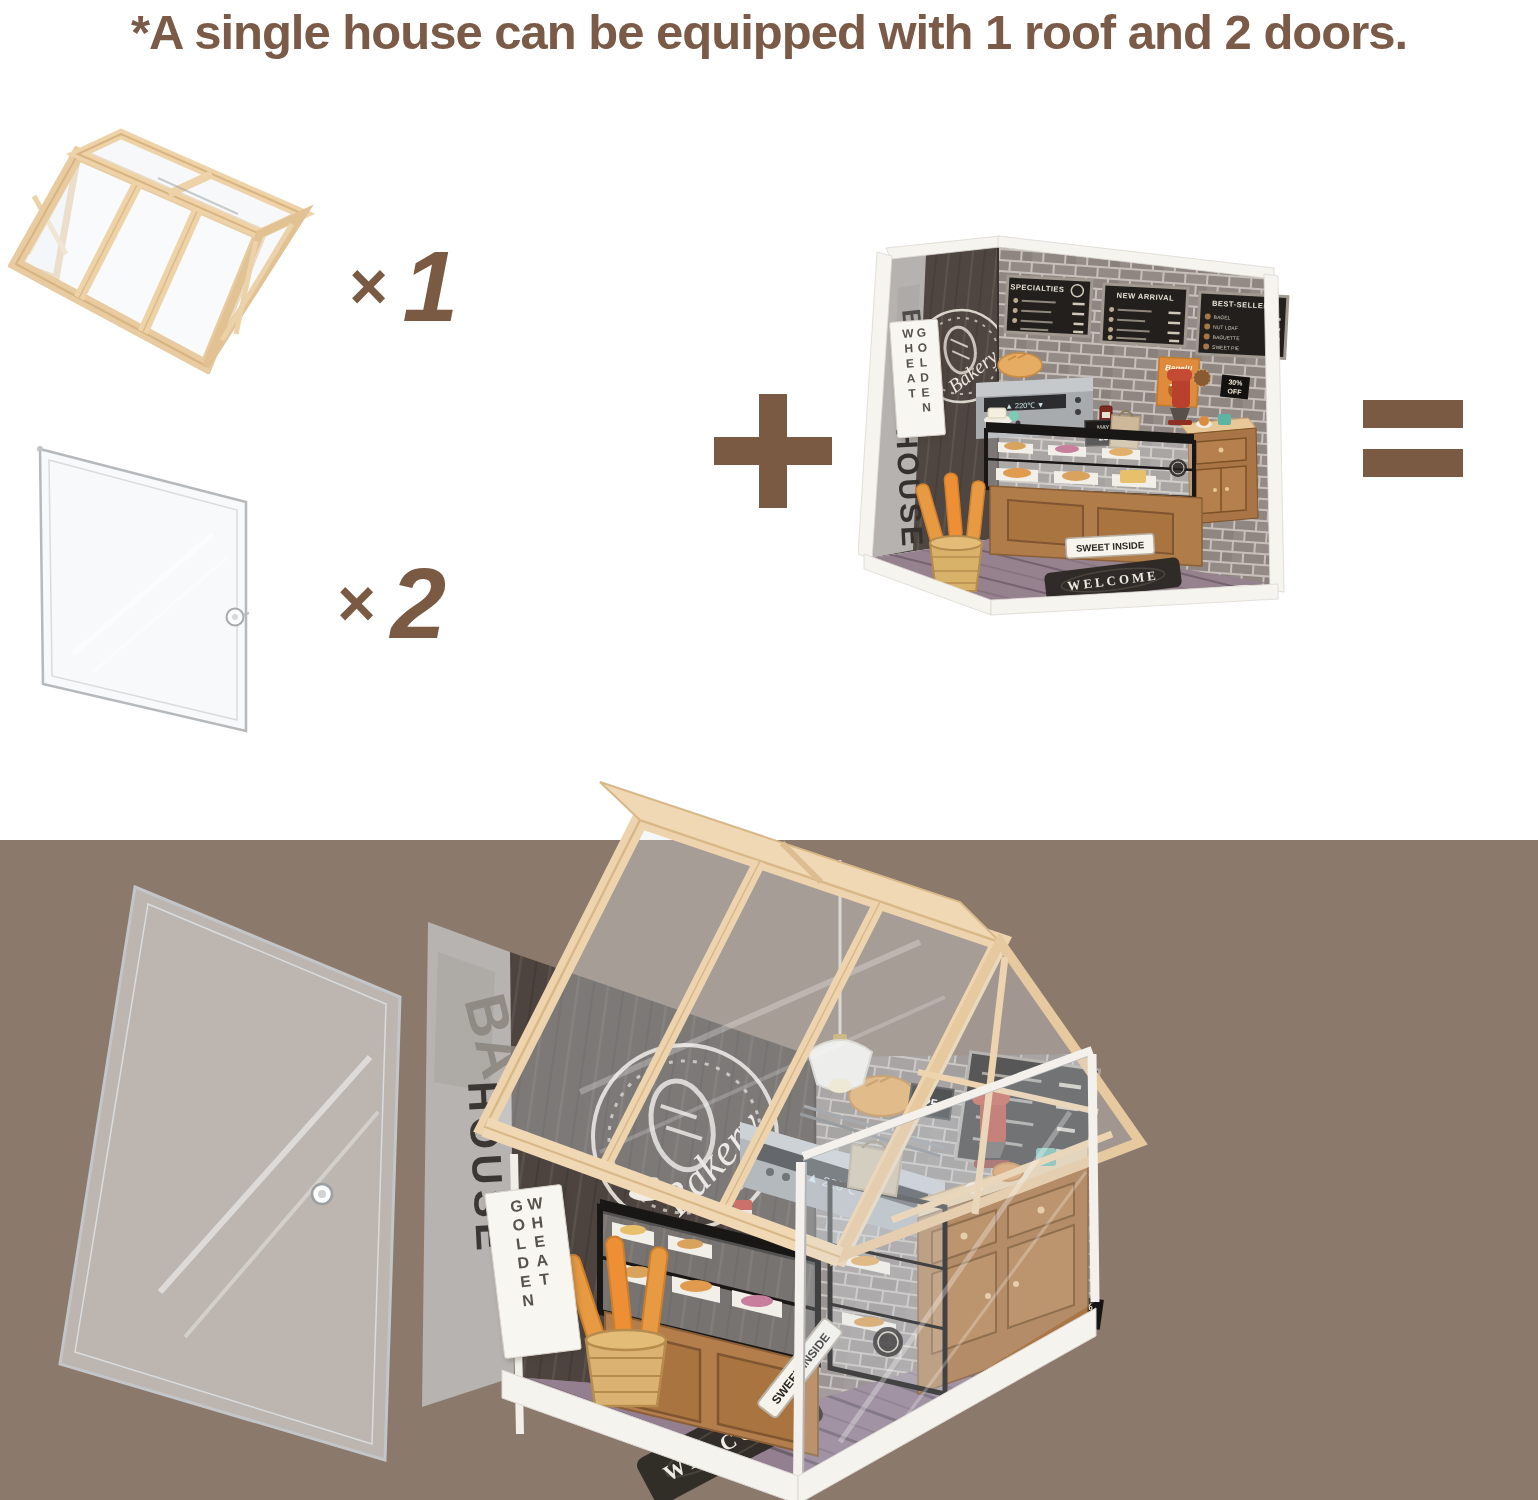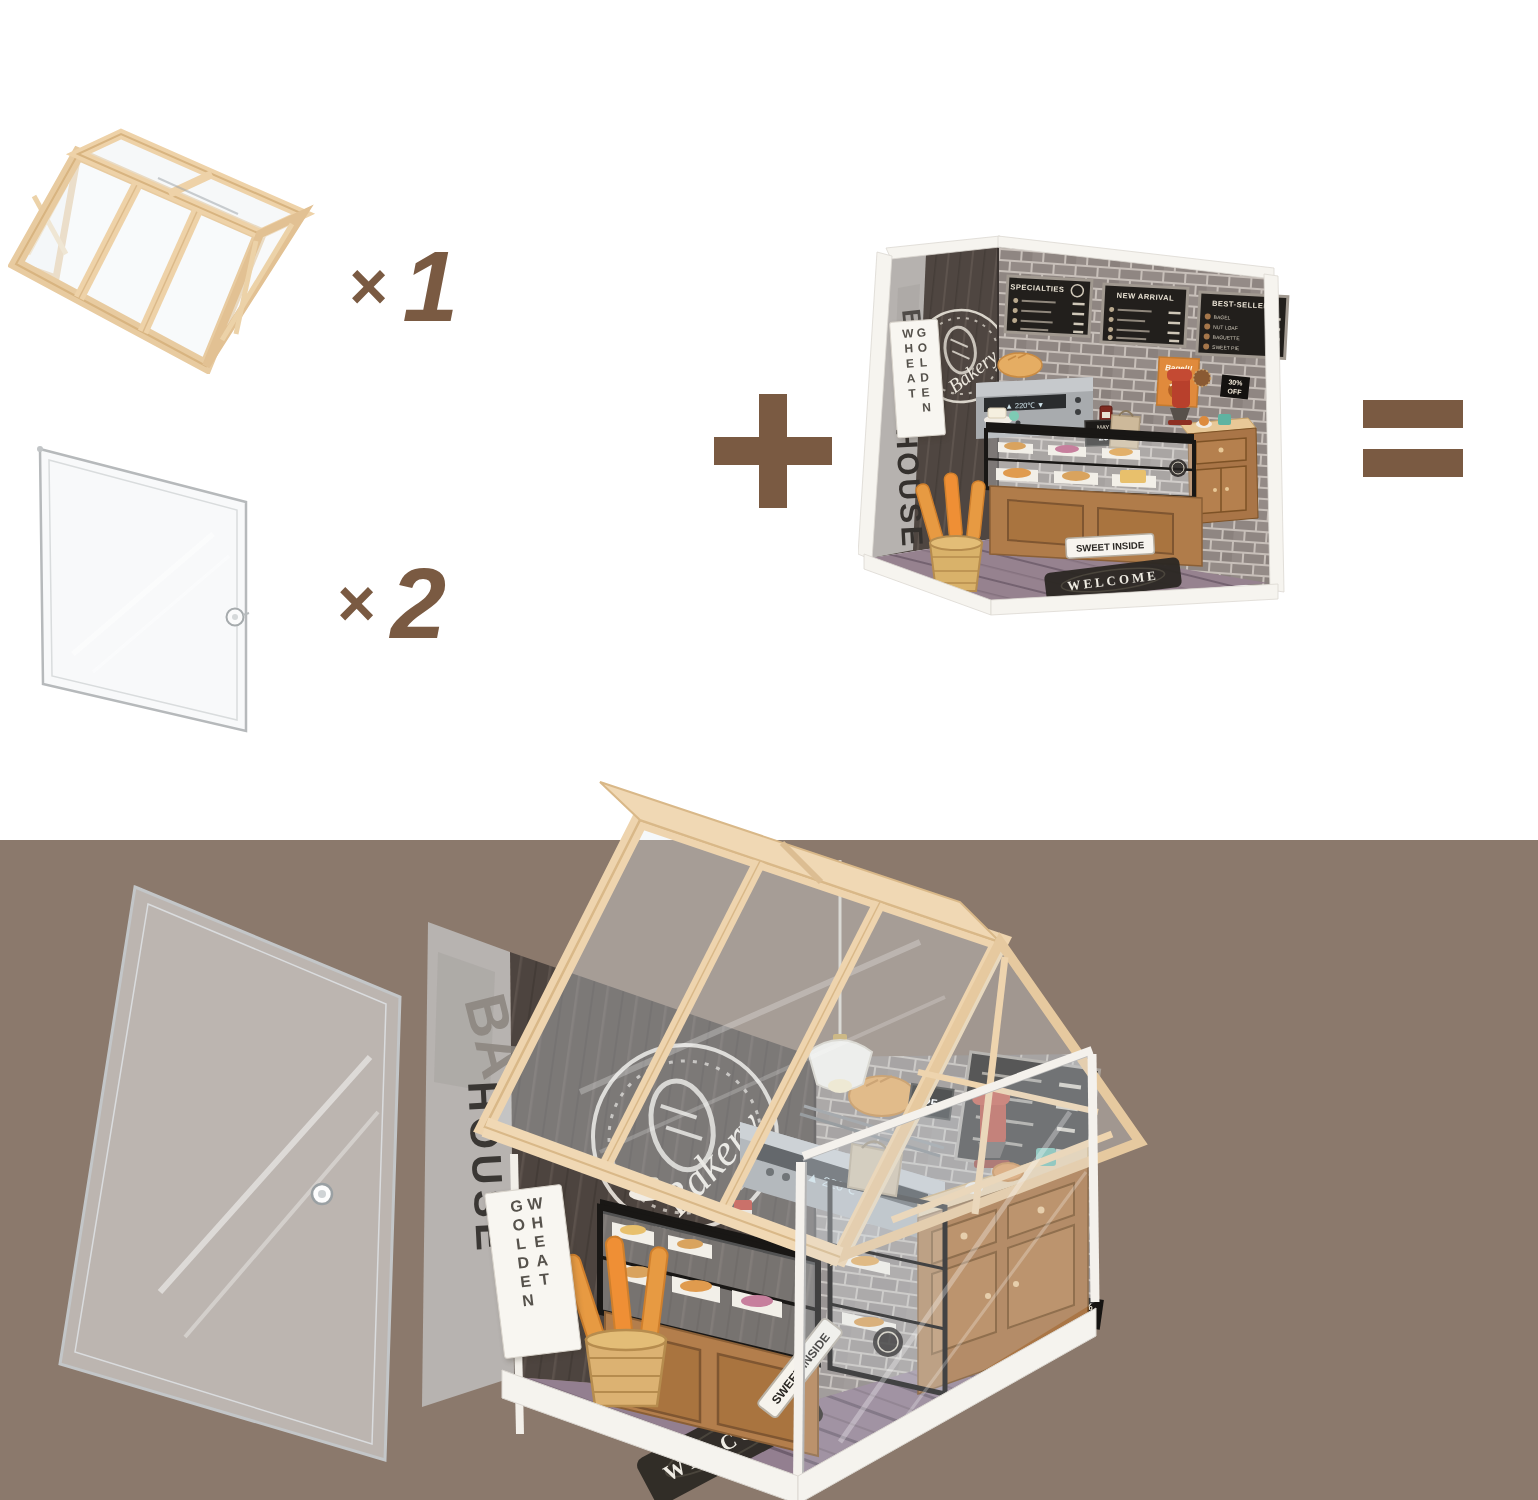--- a/index.html
+++ b/index.html
@@ -31,20 +31,21 @@
   svg text{font-family:"Liberation Sans",sans-serif;}
   .serif{font-family:"Liberation Serif",serif;}
 </style>
 </head>
 <body>
 
 <div class="canvas">
 
   <div class="band"></div>
 
+  <div class="headline">*A single house can be equipped with 1 roof and 2 doors.</div>
 
   <svg id="roof-part" class="abs" style="left:8px;top:126px" width="348" height="248" viewBox="0 0 348 248">
     <g>
       <polygon points="8,138 70,28 48,152" fill="#f0f3f5" fill-opacity="0.5" stroke="#e2c193" stroke-width="7"></polygon>
       <line x1="20" y1="128" x2="58" y2="58" stroke="#ecd2a8" stroke-width="5"></line>
       <line x1="58" y1="128" x2="26" y2="70" stroke="#ecd2a8" stroke-width="5"></line>
     </g>
     <g>
       <polygon points="70,28 252,108 198,240 8,138" fill="#f2f5f7" fill-opacity="0.55" stroke="#e8cba0" stroke-width="13"></polygon>
       <polygon points="70,28 252,108 198,240 8,138" fill="none" stroke="#d8b480" stroke-width="2"></polygon>

